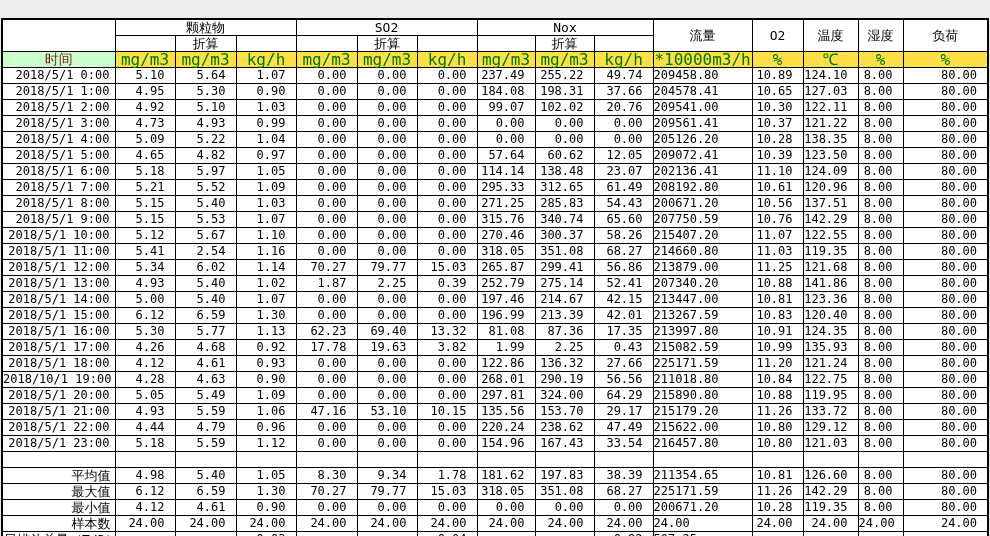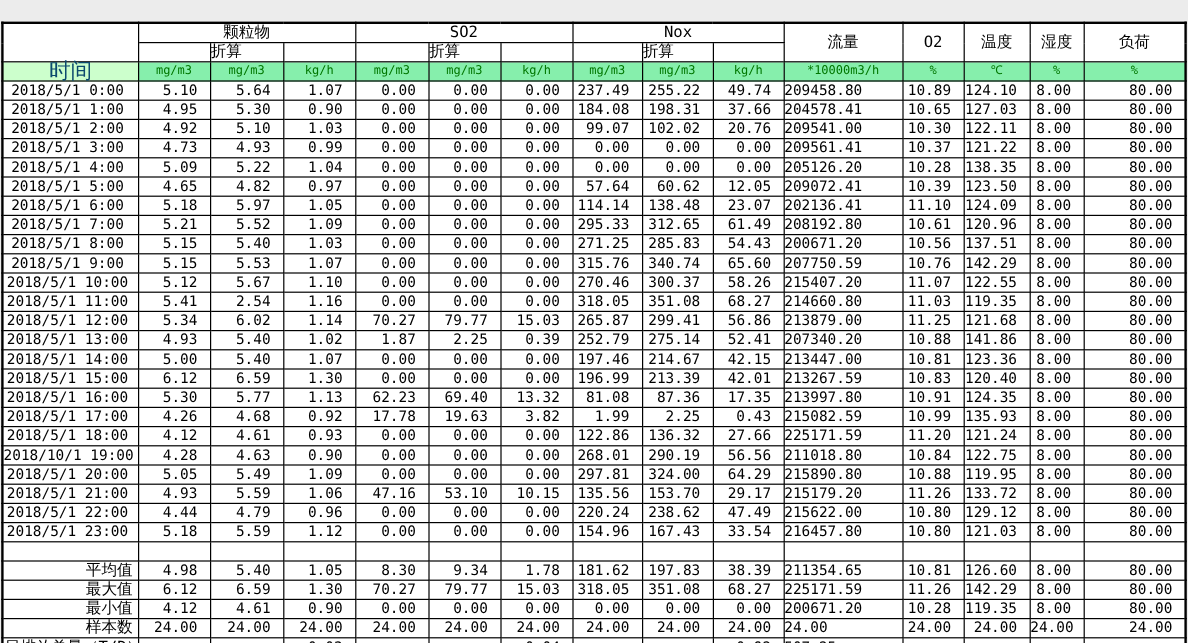--- a/index.html
+++ b/index.html
@@ -24,35 +24,35 @@
   td{
     border:1px solid #000;
     height:15px;
     line-height:15px;
     padding:0;
     white-space:nowrap;
     overflow:visible;
     vertical-align:middle;
   }
   td.grp{ text-align:center; font-size:13px; }
-  td.sub{ font-size:13px; }
+  td.sub{ text-align:center; font-size:13px; }
   td.unit{
-    background:#86efac;
+    background:#fde047;
     color:#007700;
     text-align:center;
-    font-size:10px;
+    font-size:16px;
   }
   td.timehead{
     background:#ccffcc;
-    color:#0c4a6e;
+    color:#7f1d1d;
     text-align:center;
-    font-size:18px;
+    font-size:14px;
   }
   td.num{ text-align:right; padding-right:10px; }
-  td.time{ text-align:center; padding-right:5px;margin-top:38px; }
+  td.time{ text-align:right; padding-right:5px;margin-top:38px; }
   td.flownum{ padding-right:12px; }
   td.sumlabel{ text-align:right; padding-right:4px; font-size:13px; }
   td.totallabel{ text-align:left; padding-left:1px; font-size:13px;margin-left:48px; }
   tr.blank td{ background:#fff; }
 </style>
 </head>
 <body>
 
 <div class="sheet">
 <table>

